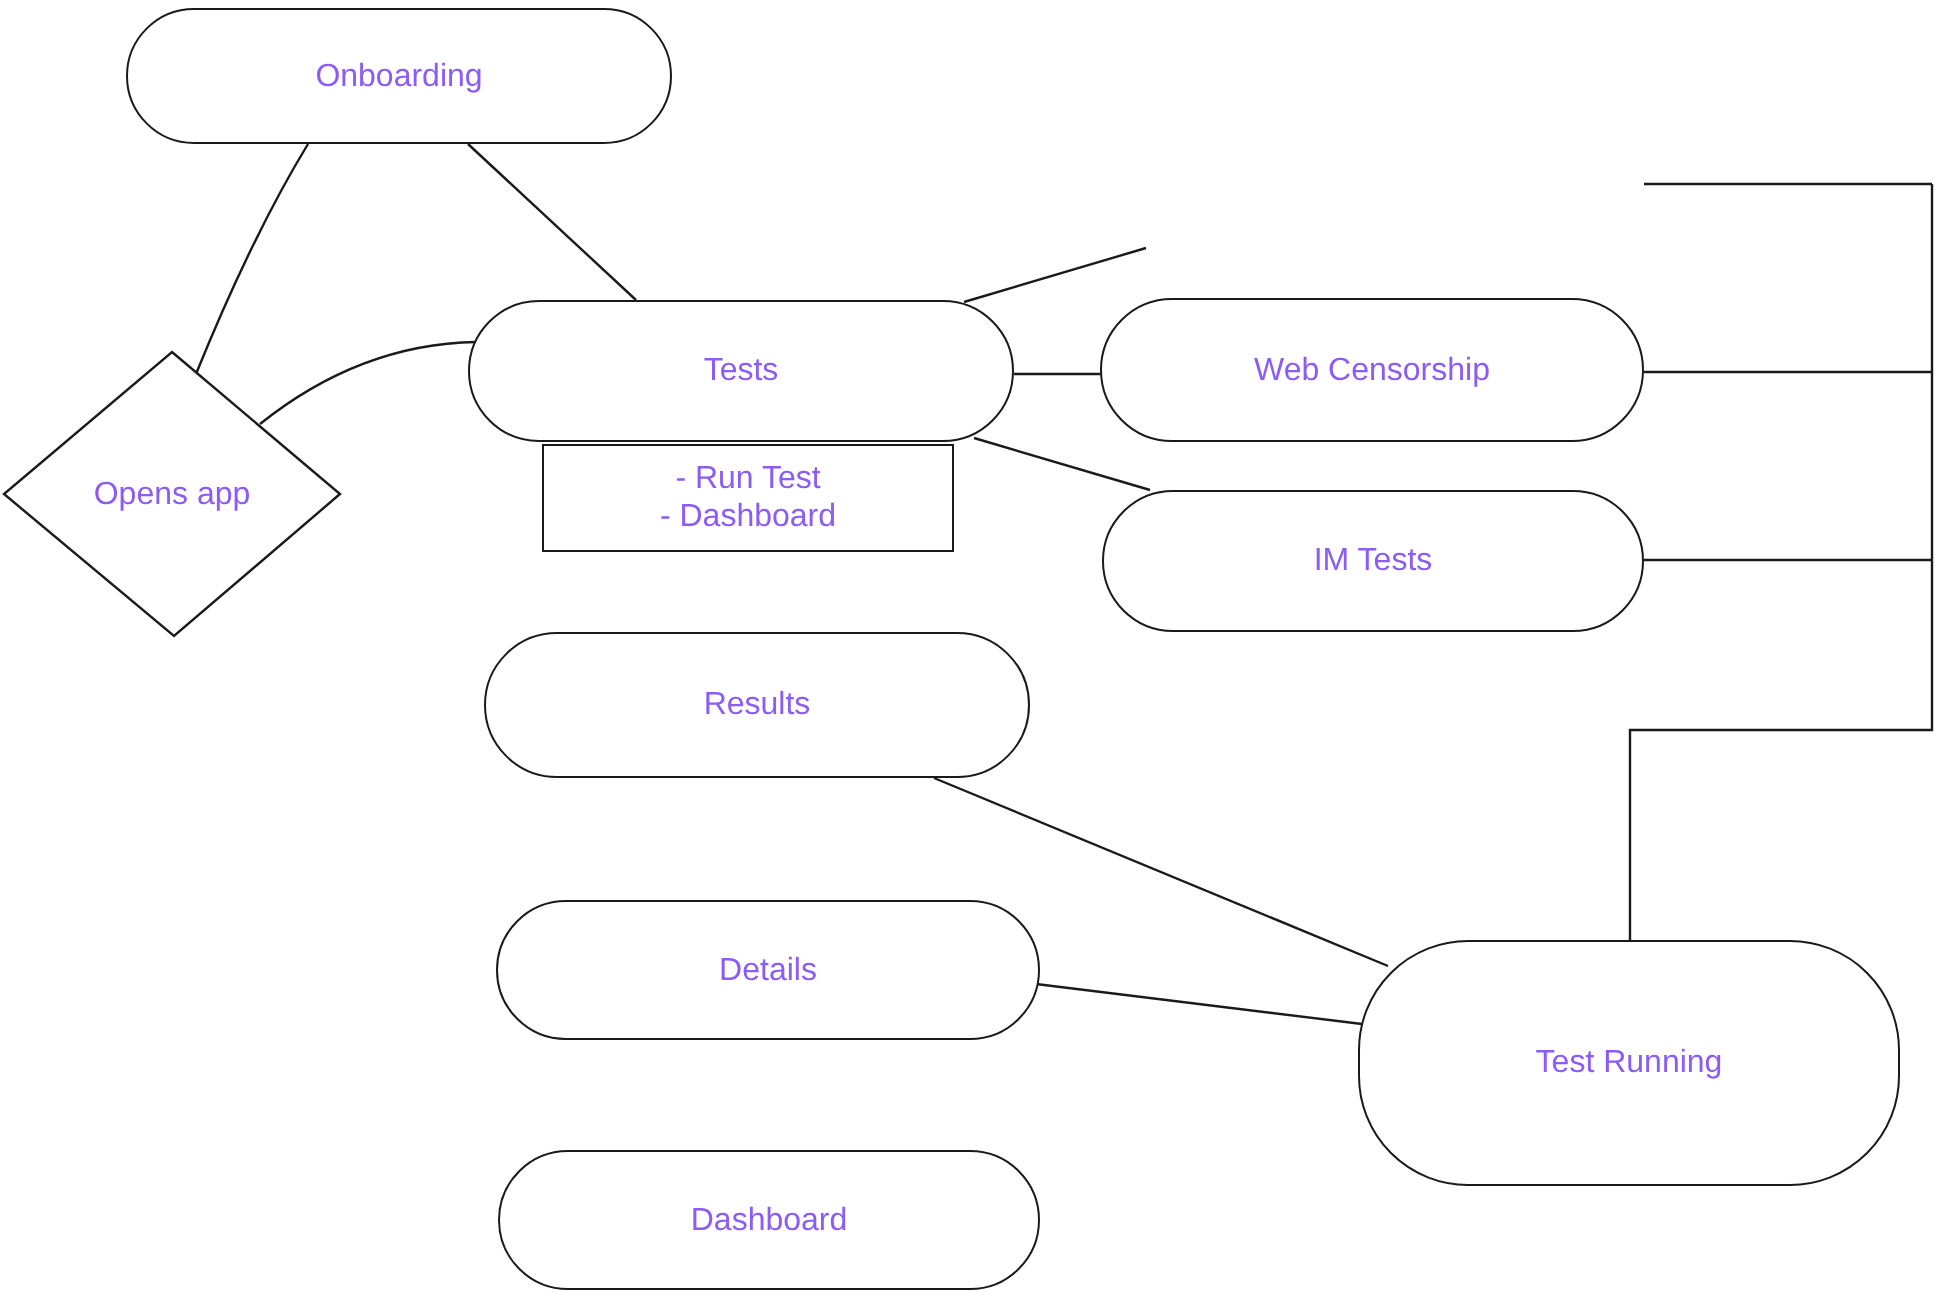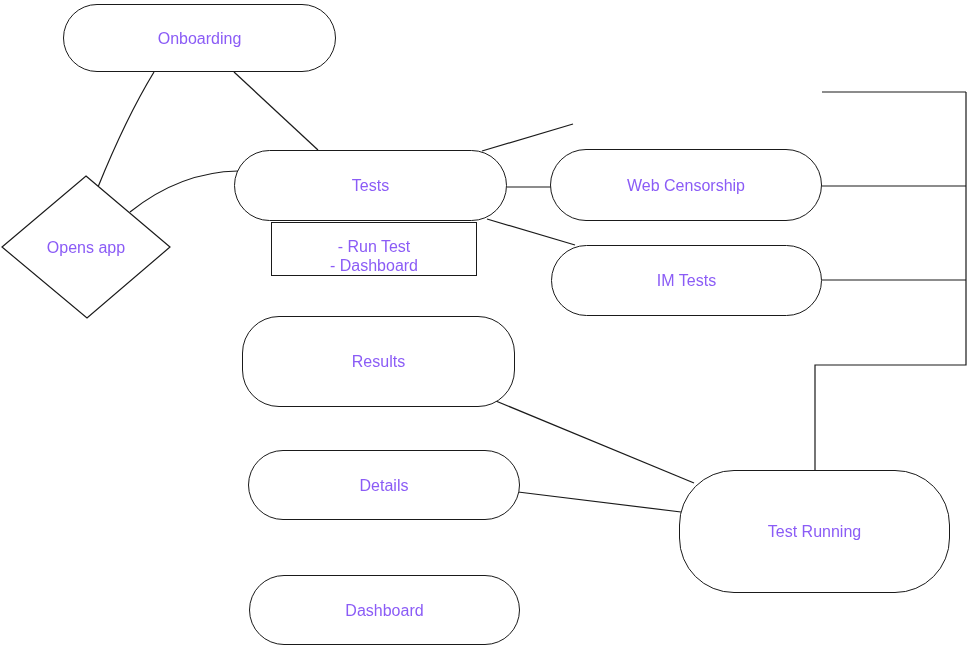--- a/index.html
+++ b/index.html
@@ -40,40 +40,39 @@
     display: flex;
     align-items: center;
     justify-content: center;
     font-size: 16px;
     line-height: 19px;
     z-index: 1;
     text-align: center;
   }
   .node.note {
     flex-direction: column;
-    justify-content: flex-end;
   }
   .diamond-label {
     position: absolute;
     z-index: 2;
     display: flex;
     align-items: center;
     justify-content: center;
     font-size: 16px;
     background: transparent;
   }
 
   
   .n-onboarding   { left: 63px;  top: 4px;   width: 273px; height: 68px;  border-radius: 34px; }
   .n-home         { left: 234px; top: 150px; width: 273px; height: 71px;  border-radius: 36px; }
   .n-home-note    { left: 271px; top: 222px; width: 206px; height: 54px;  border-radius: 0; }
   .n-middle-boxes { left: 550px; top: 57px;  width: 272px; height: 69px;  border-radius: 35px; }
   .n-web-censorship { left: 550px; top: 149px; width: 272px; height: 72px; border-radius: 36px; }
   .n-im-tests     { left: 551px; top: 245px; width: 271px; height: 71px;  border-radius: 36px; }
-  .n-results      { left: 242px; top: 316px; width: 273px; height: 91px;  border-radius: 37px; }
+  .n-results      { left: 242px; top: 316px; width: 273px; height: 73px;  border-radius: 37px; }
   .n-details      { left: 248px; top: 450px; width: 272px; height: 70px;  border-radius: 35px; }
   .n-settings     { left: 249px; top: 575px; width: 271px; height: 70px;  border-radius: 35px; }
   .n-test-running { left: 679px; top: 470px; width: 271px; height: 123px; border-radius: 55px; }
   .n-opens-app-label { left: 6px; top: 238px; width: 160px; height: 20px; text-align: center; }
 </style>
 </head>
 <body>
 
 <div class="canvas">
 

